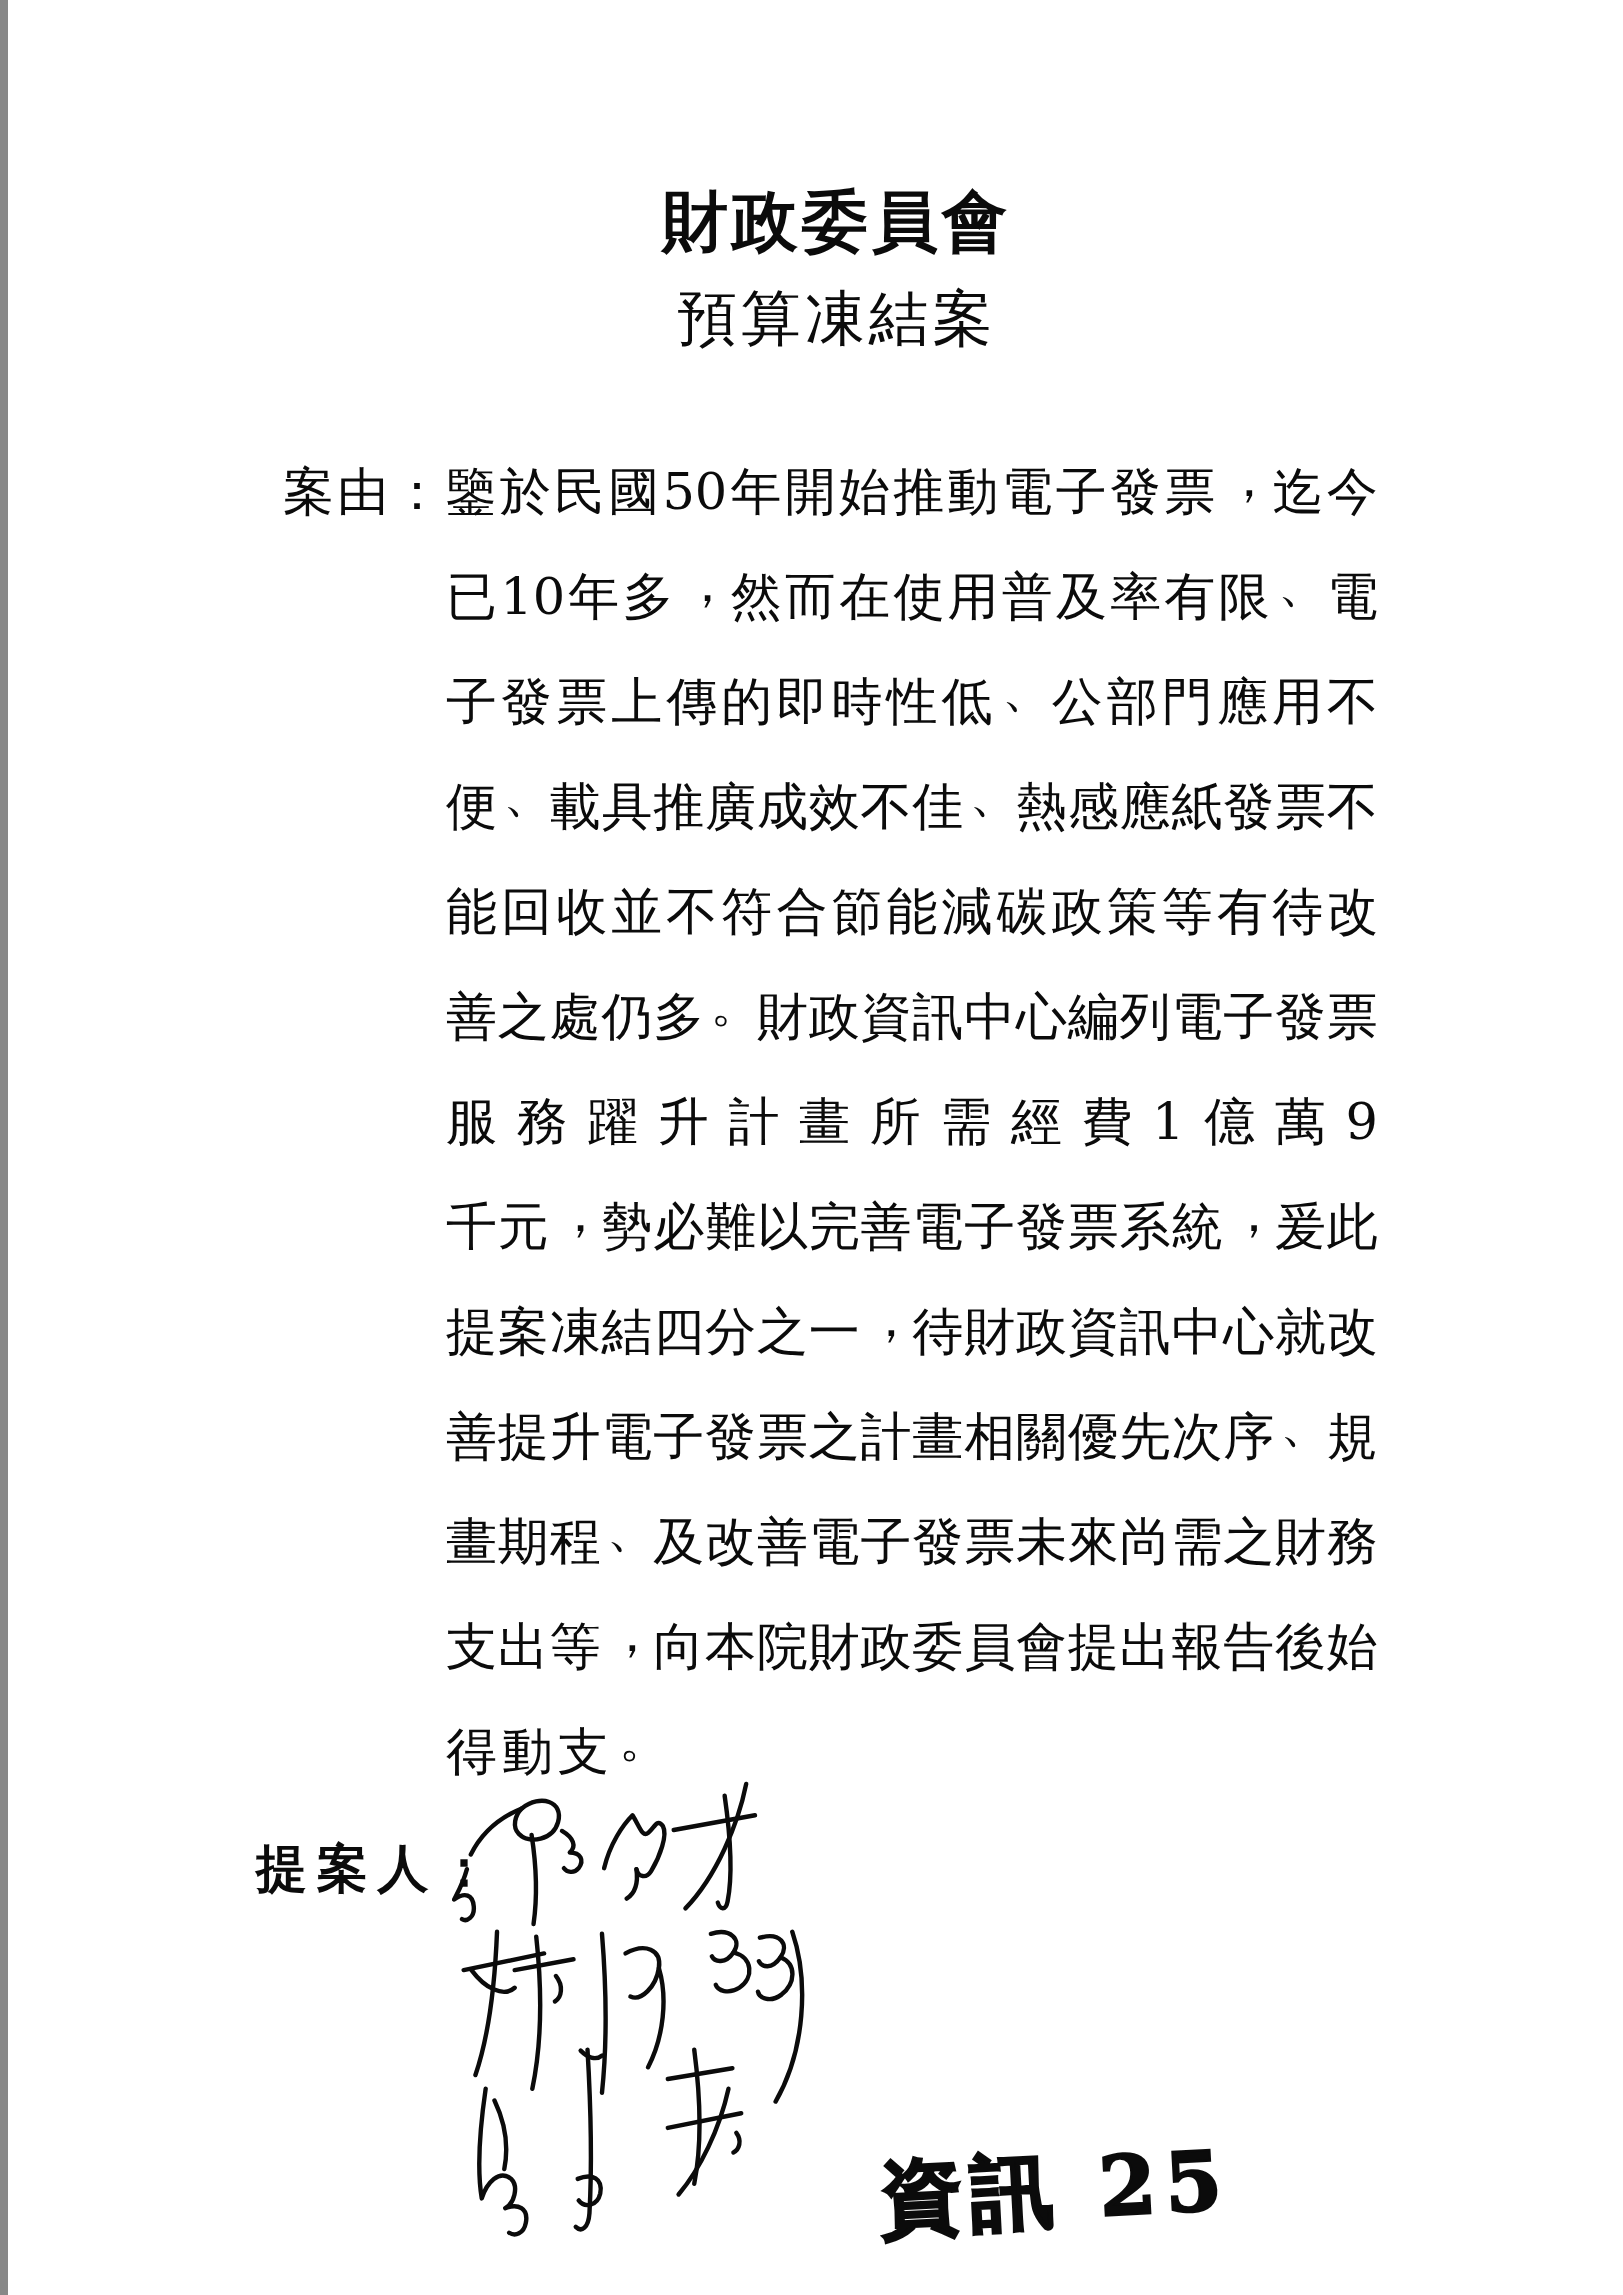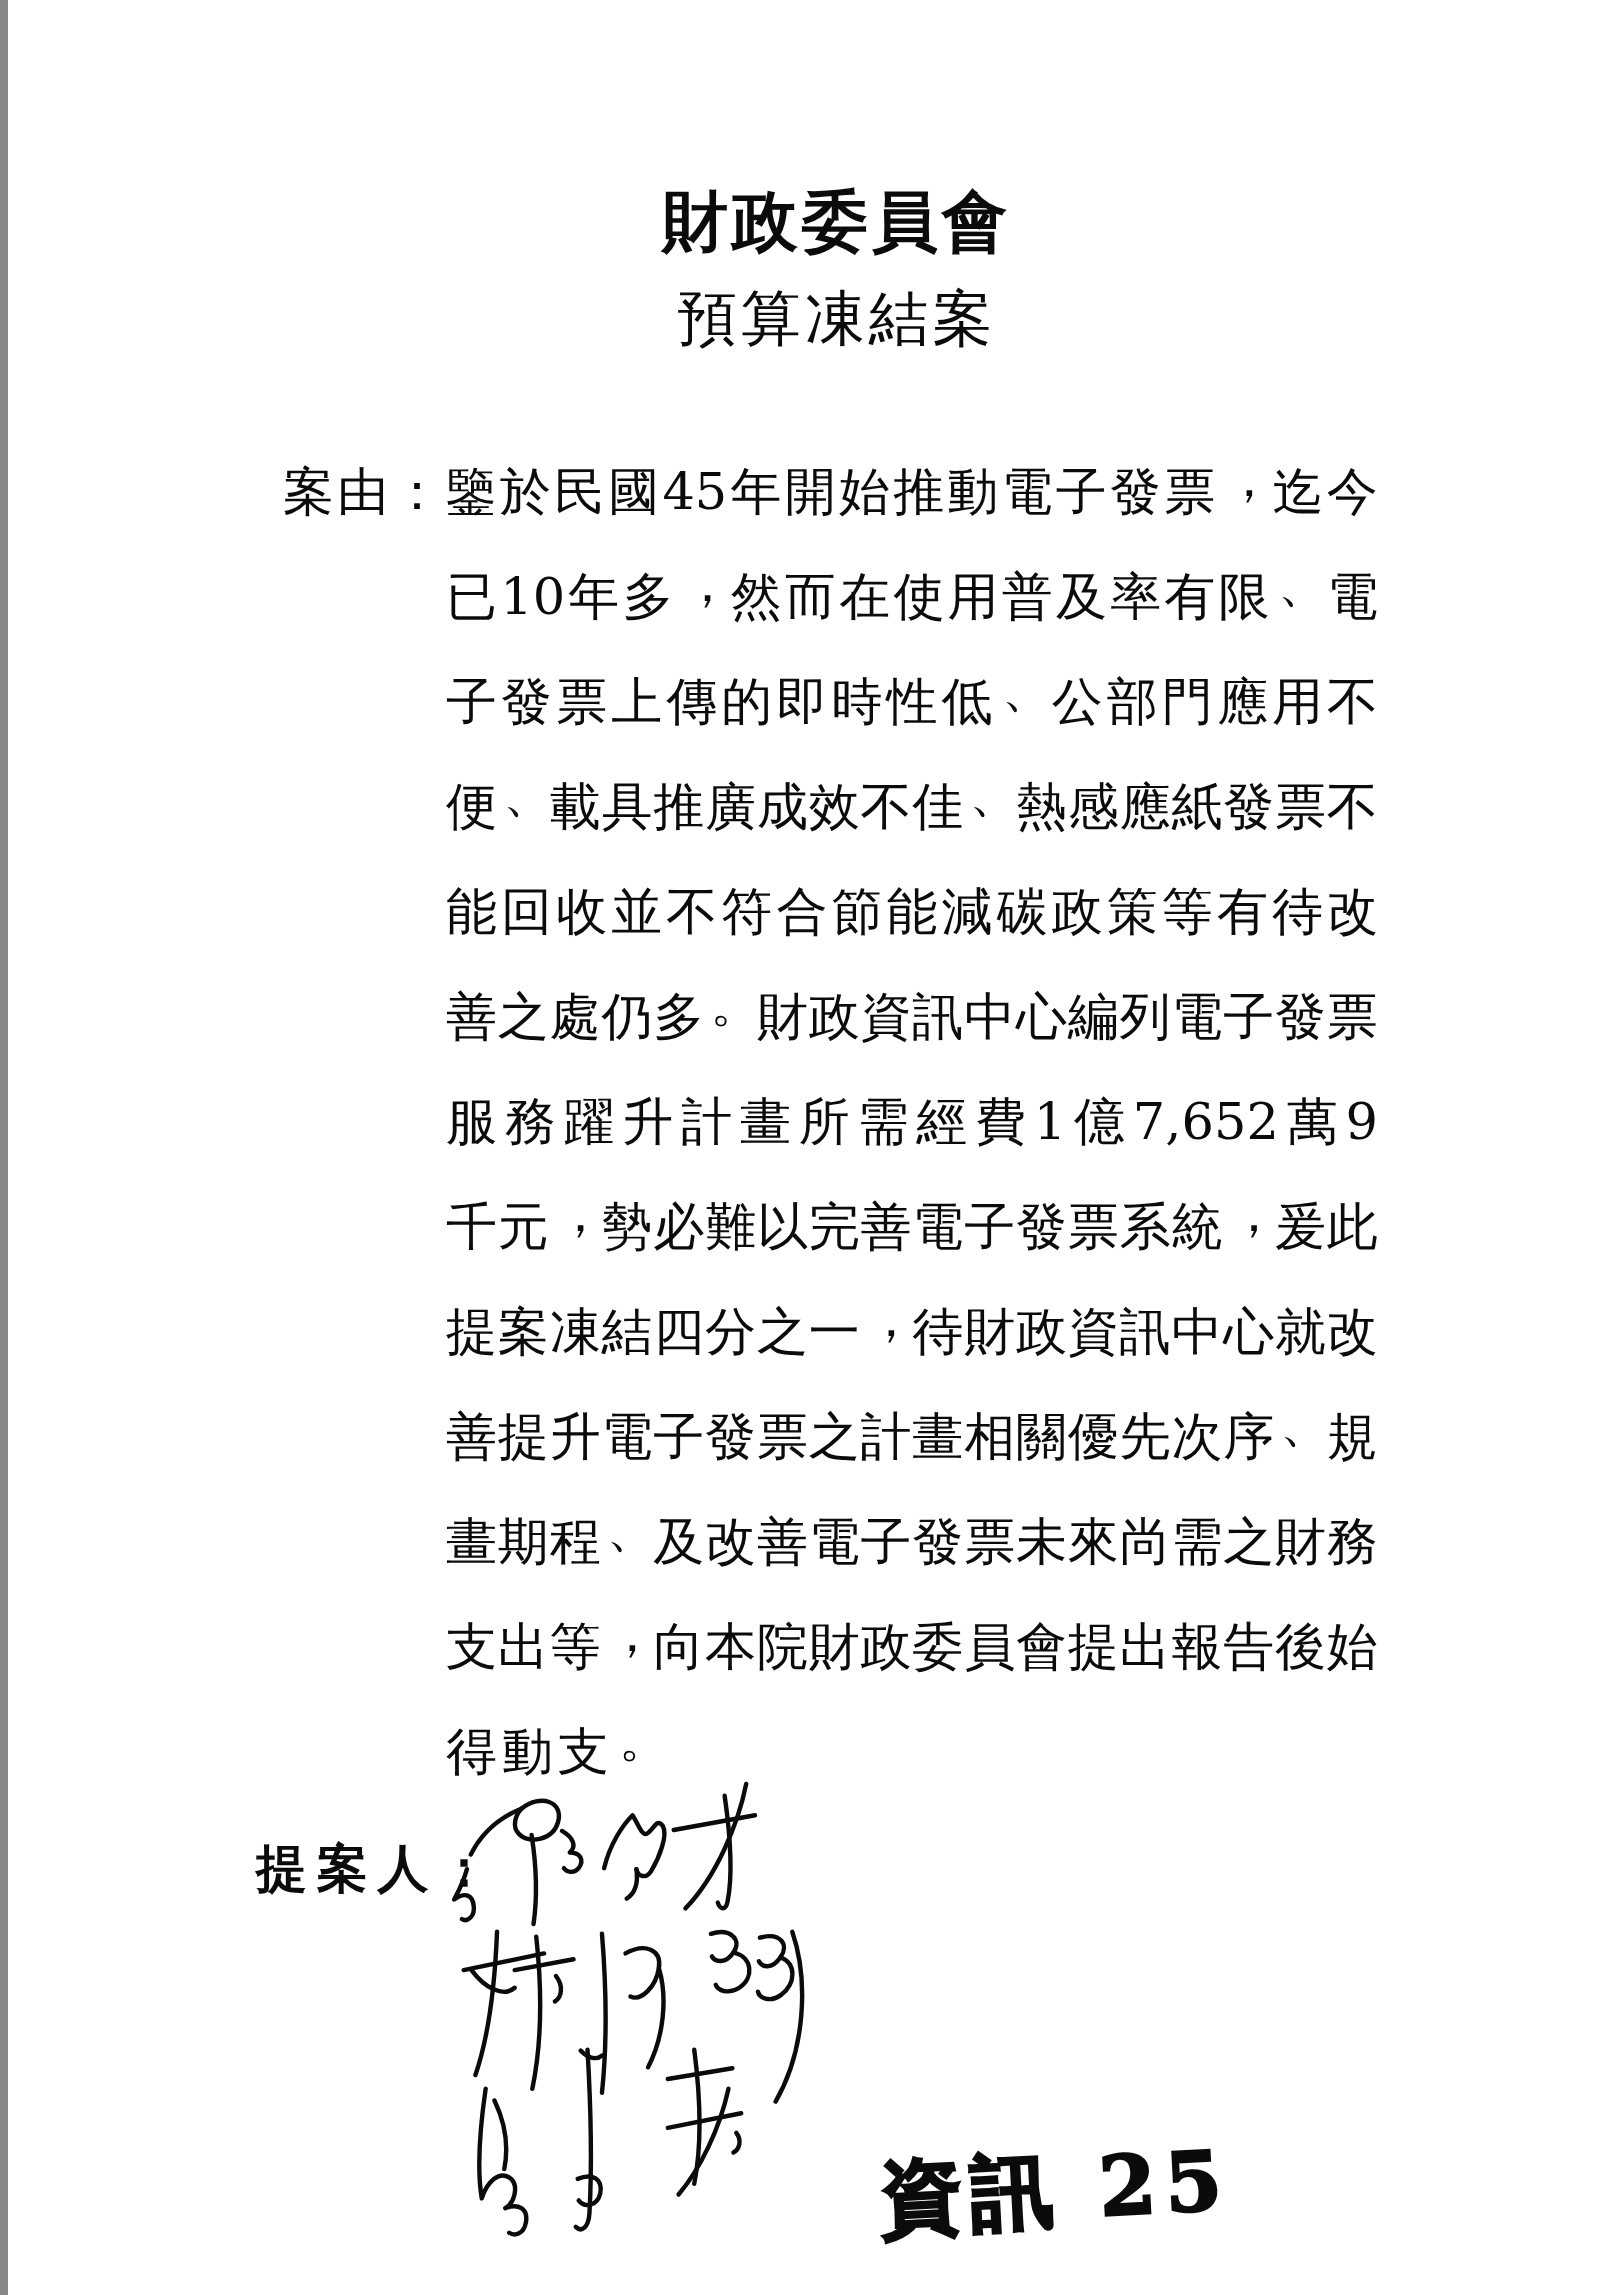--- a/index.html
+++ b/index.html
@@ -59,21 +59,21 @@
 
   <div class="case-paragraph">
     <div class="line">
         <span class="tok">案</span>
         <span class="tok">由</span>
         <span class="tok">：</span>
         <span class="tok">鑒</span>
         <span class="tok">於</span>
         <span class="tok">民</span>
         <span class="tok">國</span>
-        <span class="tok">45</span>
+        <span class="tok">50</span>
         <span class="tok">年</span>
         <span class="tok">開</span>
         <span class="tok">始</span>
         <span class="tok">推</span>
         <span class="tok">動</span>
         <span class="tok">電</span>
         <span class="tok">子</span>
         <span class="tok">發</span>
         <span class="tok">票</span>
         <span class="tok punct">，</span>
@@ -183,21 +183,20 @@
         <span class="tok">躍</span>
         <span class="tok">升</span>
         <span class="tok">計</span>
         <span class="tok">畫</span>
         <span class="tok">所</span>
         <span class="tok">需</span>
         <span class="tok">經</span>
         <span class="tok">費</span>
         <span class="tok">1</span>
         <span class="tok">億</span>
-        <span class="tok">7,652</span>
         <span class="tok">萬</span>
         <span class="tok">9</span>
       </div>
     <div class="line cont">
         <span class="tok">千</span>
         <span class="tok">元</span>
         <span class="tok punct">，</span>
         <span class="tok">勢</span>
         <span class="tok">必</span>
         <span class="tok">難</span>

